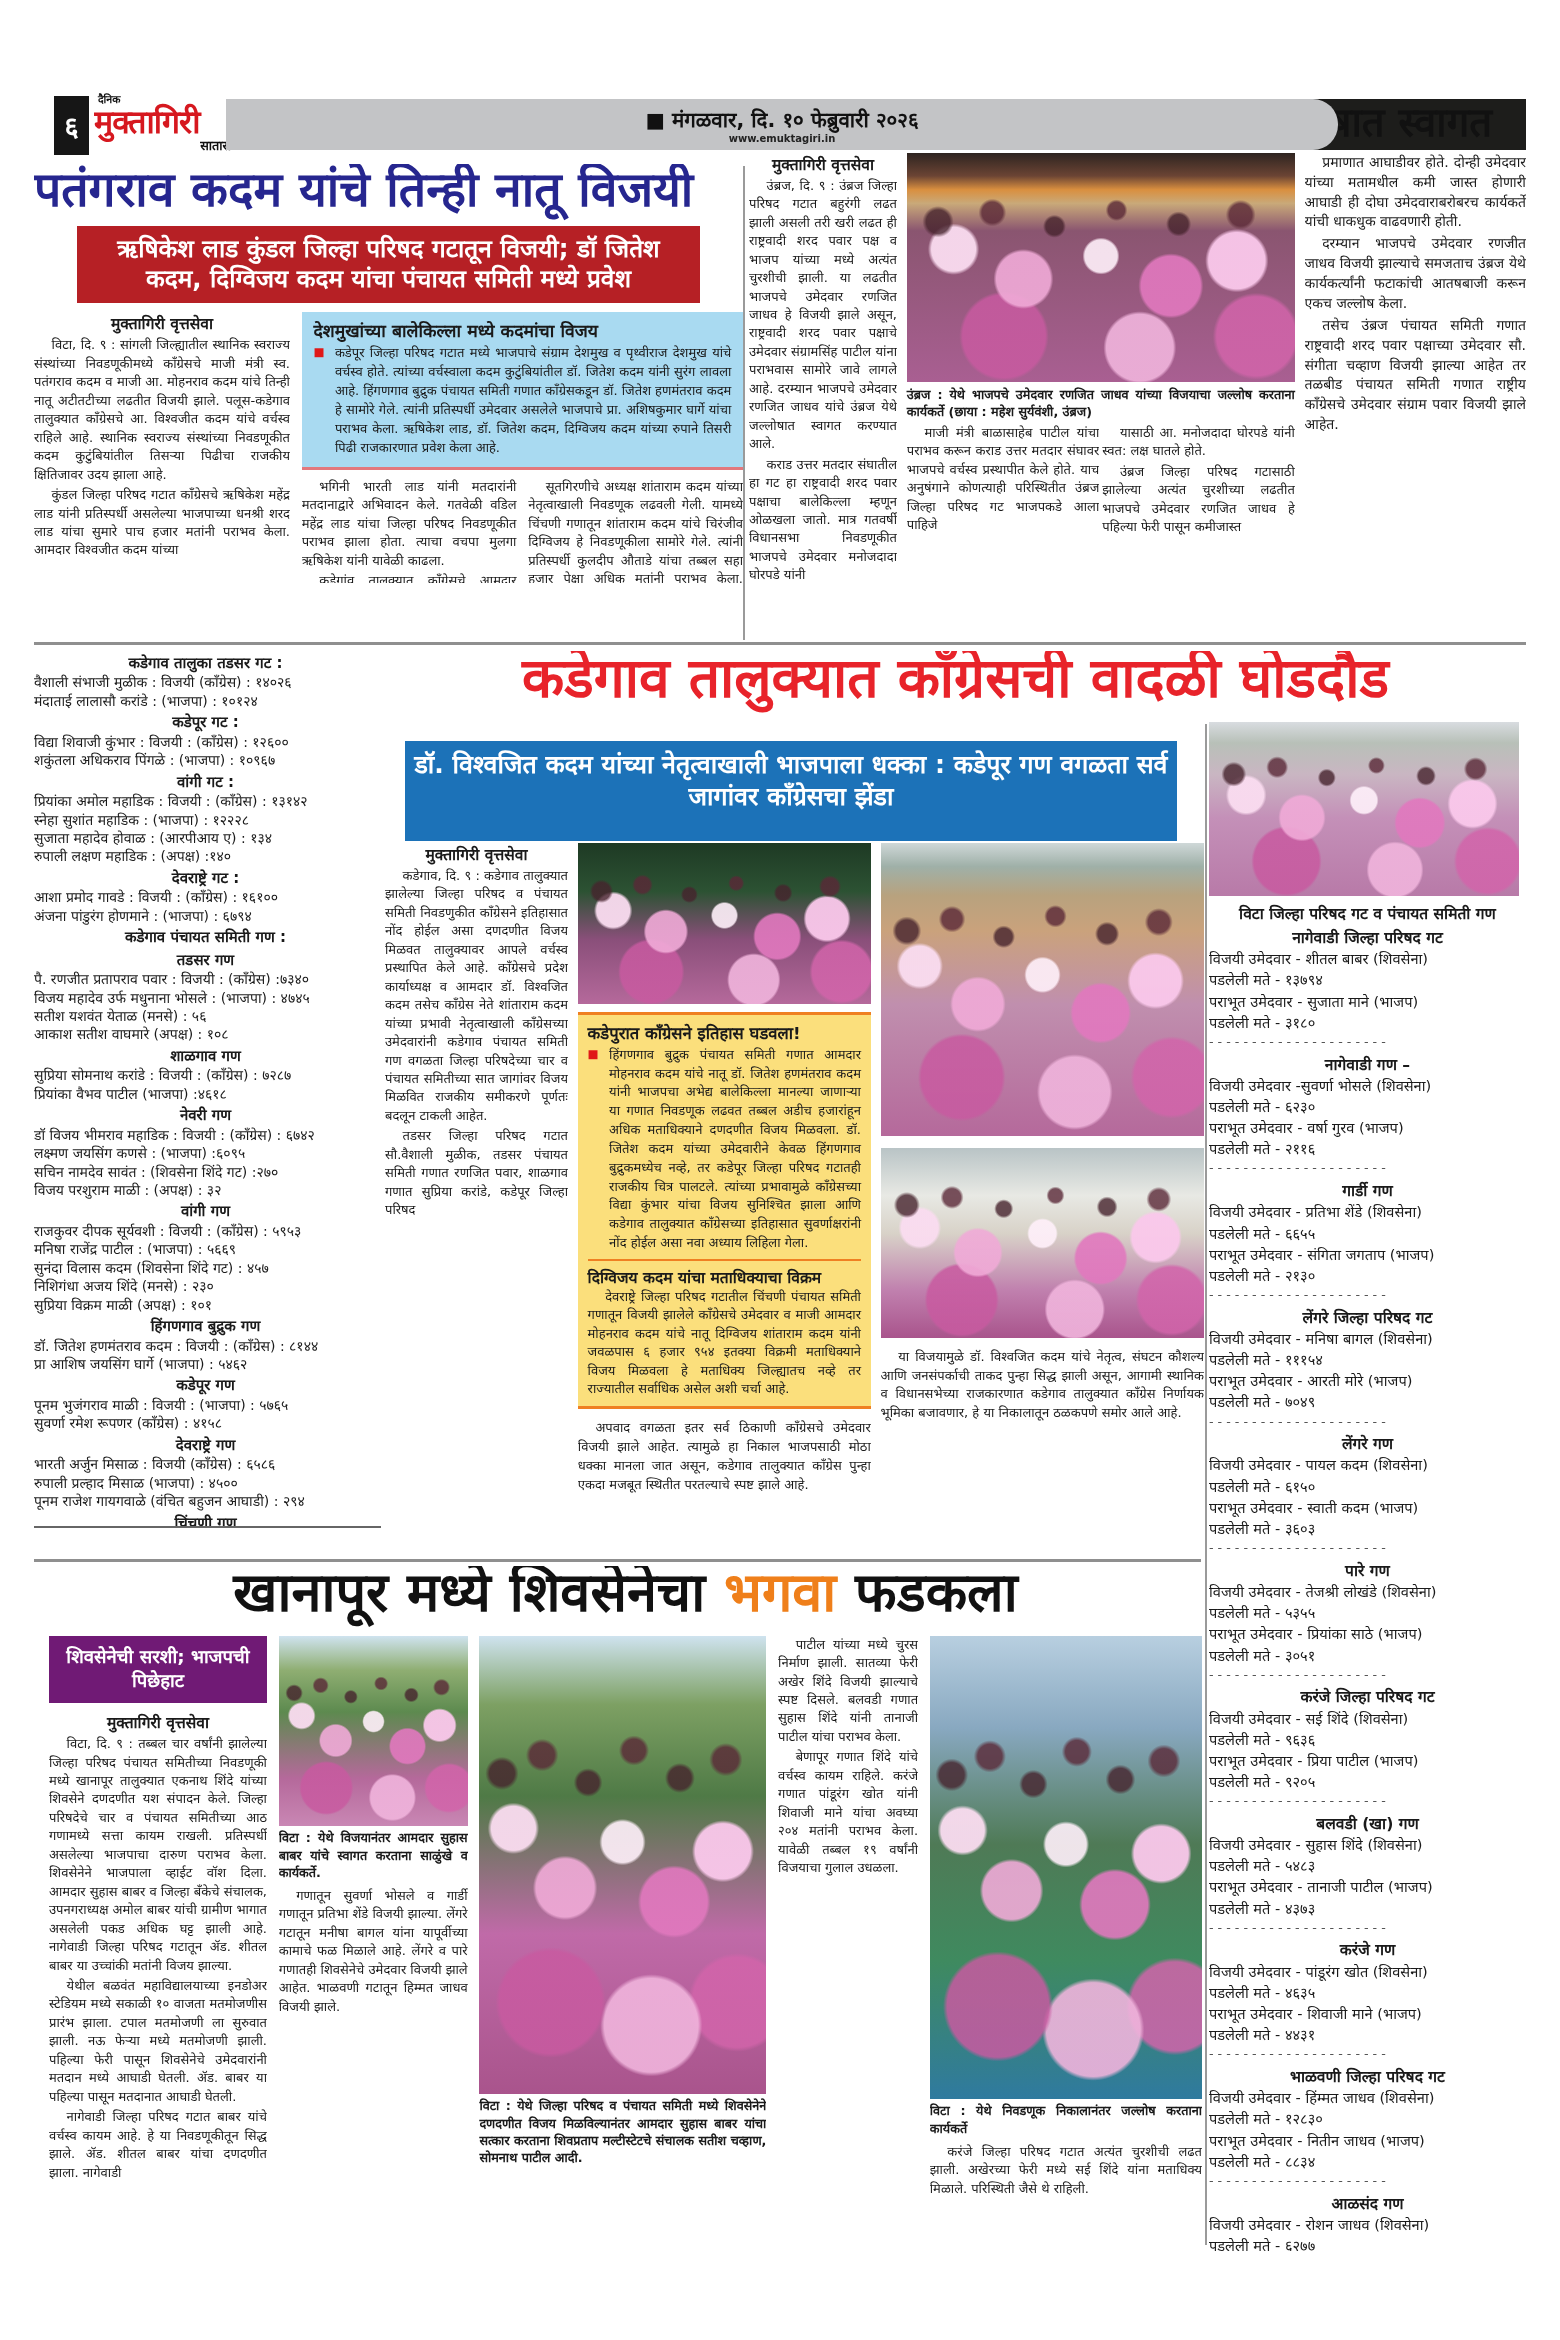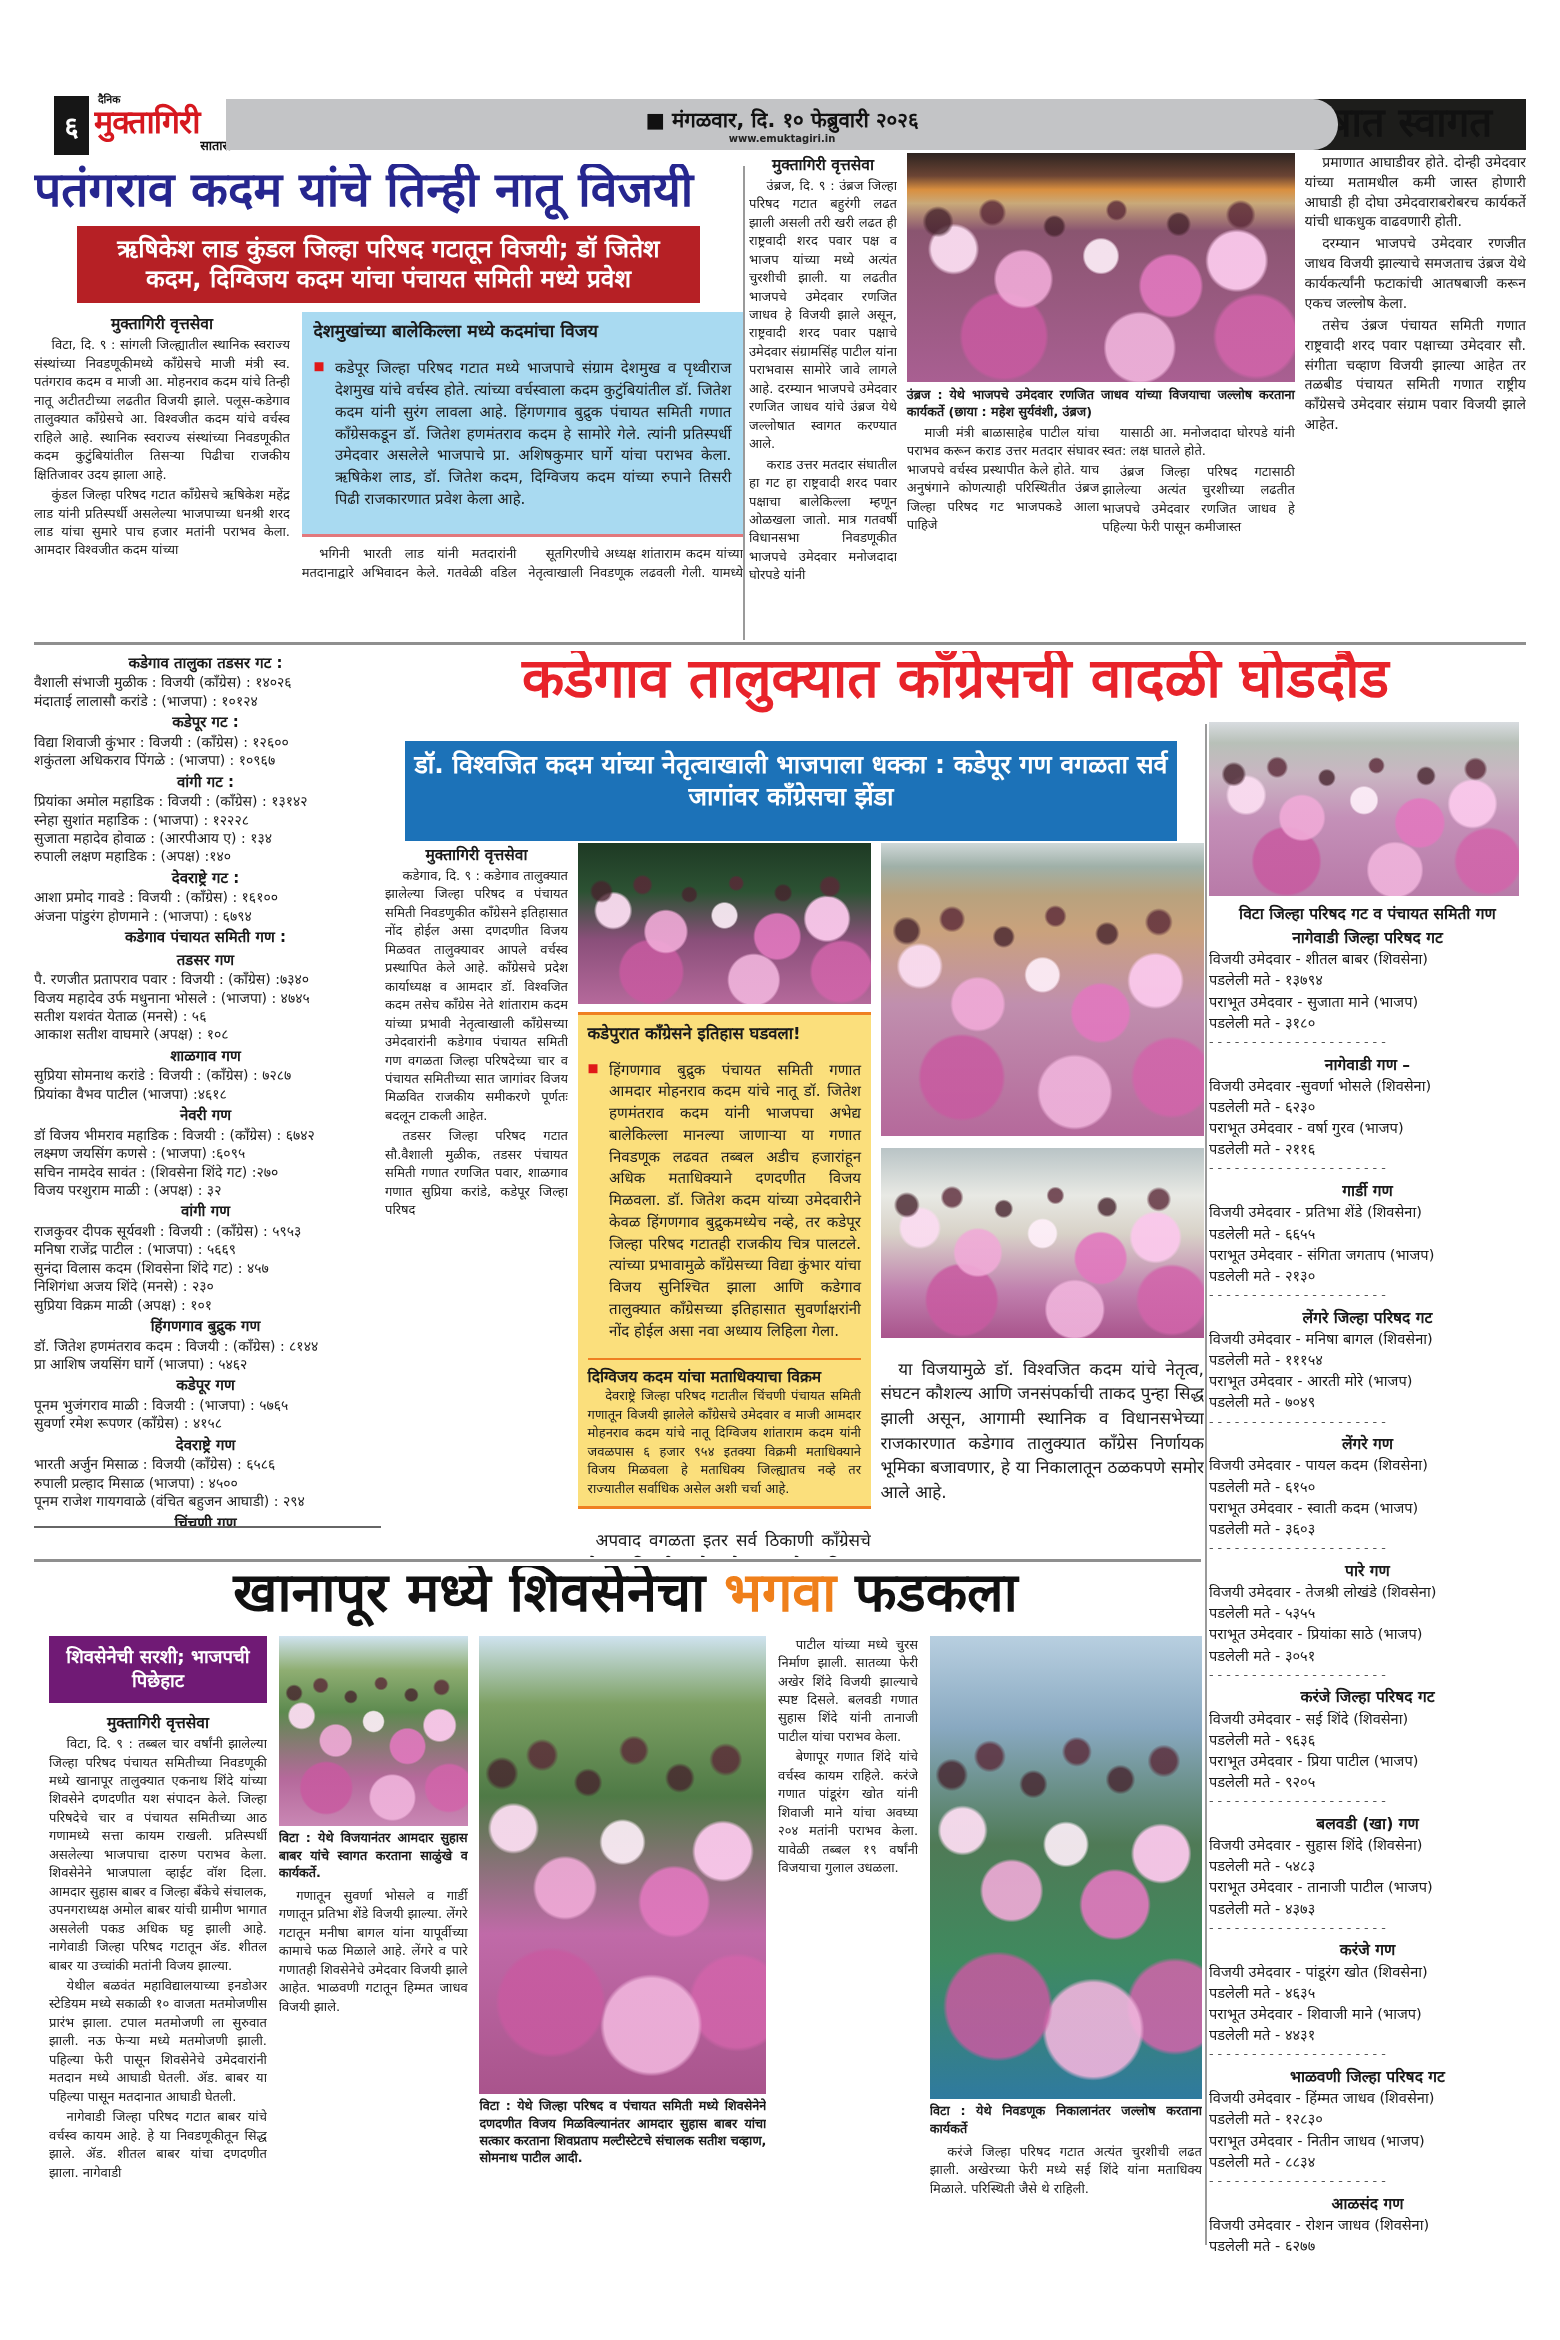--- a/index.html
+++ b/index.html
@@ -19,23 +19,23 @@
            display:flex;flex-direction:column;align-items:center;justify-content:center;z-index:2;}
   .hdr-date{font-size:20.5px;font-weight:bold;color:#111;}
   .hdr-url{font-size:10px;font-weight:bold;color:#222;text-decoration:none;}
 
   
   .byline{font-weight:bold;text-align:center;font-size:15.6px;margin-bottom:2px;}
   .li-p{font-size:13px;line-height:1.42;text-align:justify;text-indent:17.6px;margin:0 0 2px 0;}
   .li-h{font-weight:bold;text-align:center;font-size:15px;line-height:1.3;margin-top:2.9px;}
   .li-r{font-size:14px;line-height:1.32;text-align:left;}
   .li-d{font-size:12.7px;color:#555;white-space:nowrap;line-height:1.4;}
-  .li-b{position:relative;font-size:15px;line-height:1.45;text-align:justify;padding-left:21.5px;margin:16px 0;}
+  .li-b{position:relative;font-size:13px;line-height:1.45;text-align:justify;padding-left:21.5px;margin:2px 0;}
   .li-b::before{content:"■";color:#e01818;position:absolute;left:0;top:0;font-size:11.7px;}
-  .para{font-size:17px;line-height:1.45;text-align:justify;text-indent:17.6px;margin:19px 0 0 0;}
+  .para{font-size:13px;line-height:1.45;text-align:justify;text-indent:17.6px;margin:10px 0 0 0;}
   .caption{font-size:12.7px;font-weight:bold;line-height:1.35;text-align:justify;margin-top:3.9px;}
 
   
   .a1{left:34px;top:164px;width:709px;height:476px;}
   .a1-head{font-size:48px;font-weight:bold;color:#26268f;line-height:1.05;}
   .a1-red{margin:11.7px 43px 0 43px;background:#b62025;color:#fff;font-size:24.4px;font-weight:bold;
           text-align:center;line-height:1.25;padding:7.8px 11.7px;}
   .a1-cols{display:flex;gap:11.7px;margin-top:9.8px;height:271px;overflow:hidden;}
   .a1-c1{width:256px;overflow:hidden;}
   .a1-c2{flex:1;overflow:hidden;}

